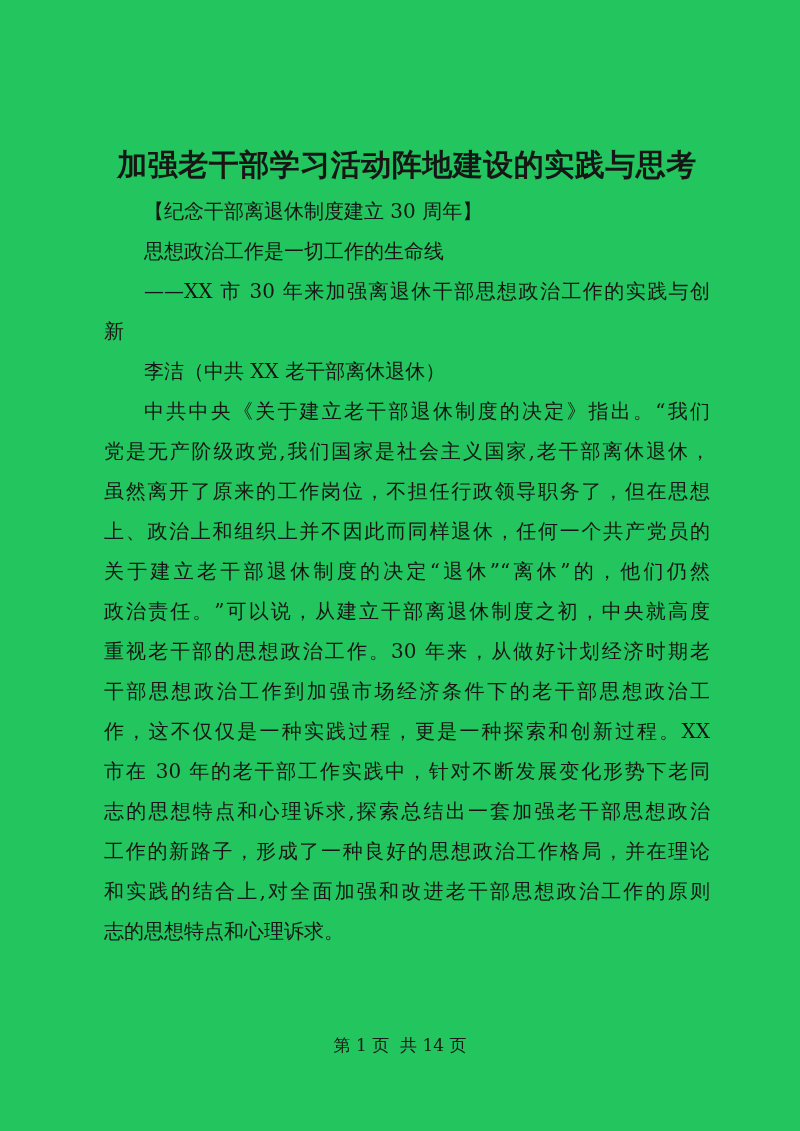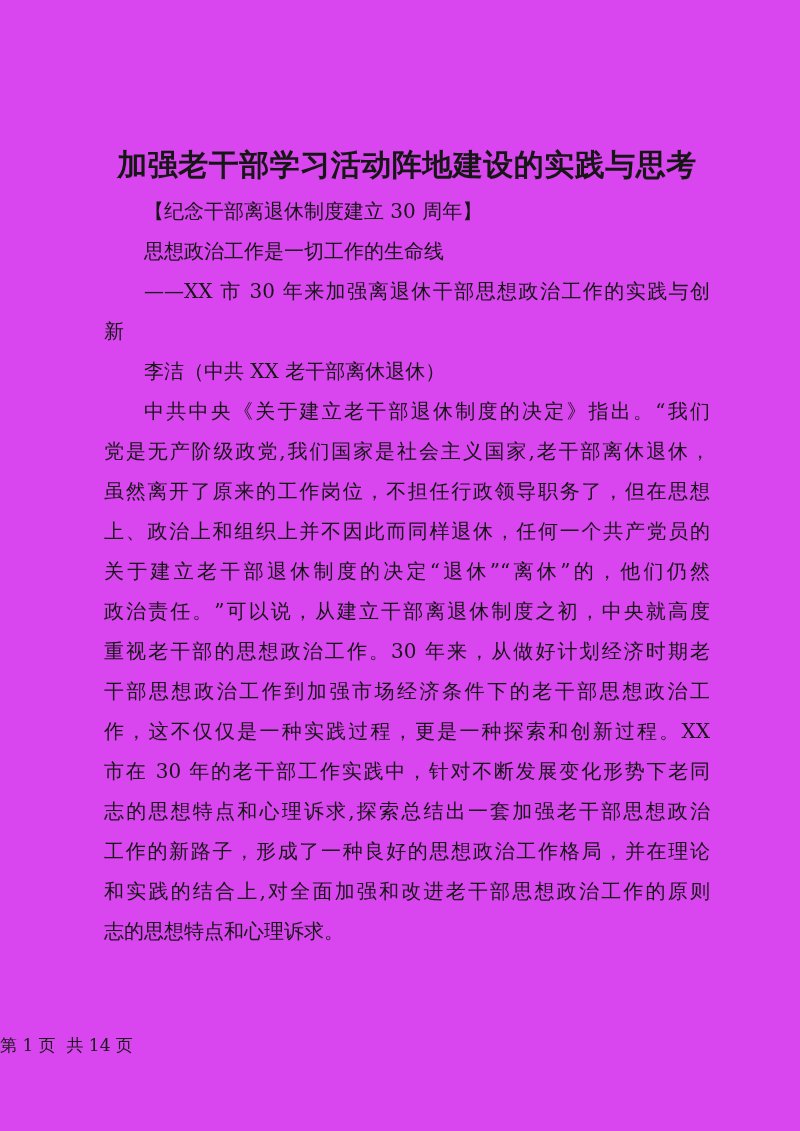--- a/index.html
+++ b/index.html
@@ -11,21 +11,21 @@
     width: 800px;
     height: 1131px;
     font-family: "DejaVu Serif", "Liberation Serif", serif;
     color: #161616;
     overflow: hidden;
   }
   .page {
     position: relative;
     width: 800px;
     height: 1131px;
-    background: #d946ef;
+    background: #22c55e;
   }
   .content {
     position: absolute;
     left: 104px;
     top: 141px;
     width: 606px;
   }
   .doc-title {
     margin: 0 0 2px 0;
     font-size: 30px;
@@ -49,21 +49,21 @@
     white-space: normal;
     text-align: justify;
     text-align-last: justify;
     -moz-text-align-last: justify;
   }
   .footer {
     position: absolute;
     left: 0;
     top: 1033px;
     width: 800px;
-    text-align: left;
+    text-align: center;
     font-size: 17px;
     line-height: 24px;
     white-space: pre;
     color: #1a1a1a;
   }
 </style>
 </head>
 <body>
 
 <div class="page">

